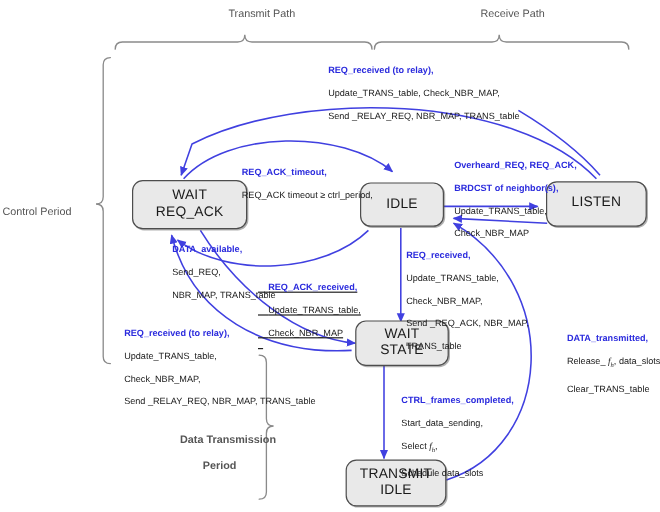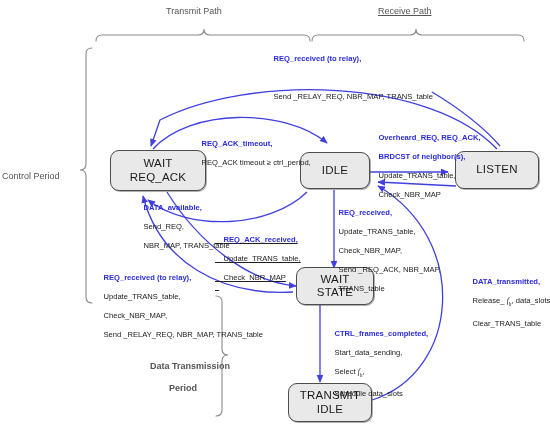--- a/index.html
+++ b/index.html
@@ -39,21 +39,21 @@
   .lbl .ev{color:#2b2bdd;font-weight:bold;}
   .lbl .ac{color:#1a1a1a;}
   .fh{font-style:italic;font-family:"Liberation Serif", serif;}
   .fh sub{font-size:.72em;font-style:italic;}
 
   .bracket-label{
     position:absolute;
     font-size:9px;
     color:#555;
     white-space:pre;
-    text-align:left;
+    text-align:right;
     line-height:11px;
     z-index:6;
   }
 </style>
 </head>
 <body>
 
 <div id="canvas">
 
   <svg id="wires" viewBox="0 0 550 427" xmlns="http://www.w3.org/2000/svg">
@@ -128,32 +128,32 @@
 
   <div class="state" style="left:288px;top:383px;width:84px;height:39px;">
     <div>
       <span>TRANSMIT</span>
       <span>IDLE</span>
     </div>
   </div>
 
   <div class="bracket-label" style="left:166px;top:6px;width:80px;">Transmit Path</div>
 
-  <div class="bracket-label" style="left:378px;top:6px;width:76px;text-decoration:underline;">Receive Path</div>
+  <div class="bracket-label" style="left:378px;top:6px;width:76px;">Receive Path</div>
 
   <div class="bracket-label" style="left:2px;top:171px;width:76px;text-align:left;">Control Period</div>
 
   <div class="bracket-label" style="left:140px;top:350px;width:76px;text-align:center;font-weight:bold;">
     <span>Data Transmission</span><br>
     <span>Period</span>
   </div>
 
   <div class="lbl" style="left:265px;top:45px;">
     <span class="ev">REQ_received (to relay),</span><br>
-    <br>
+    <span class="ac">Update_TRANS_table, Check_NBR_MAP,</span><br>
     <span class="ac">Send _RELAY_REQ, NBR_MAP, TRANS_table</span>
   </div>
 
   <div class="lbl" style="left:135px;top:194px;">
     <span class="ev">DATA_available,</span><br>
     <span class="ac">Send_REQ,</span><br>
     <span class="ac">NBR_MAP, TRANS_table</span>
   </div>
 
   <div class="lbl" style="left:193px;top:130px;">

